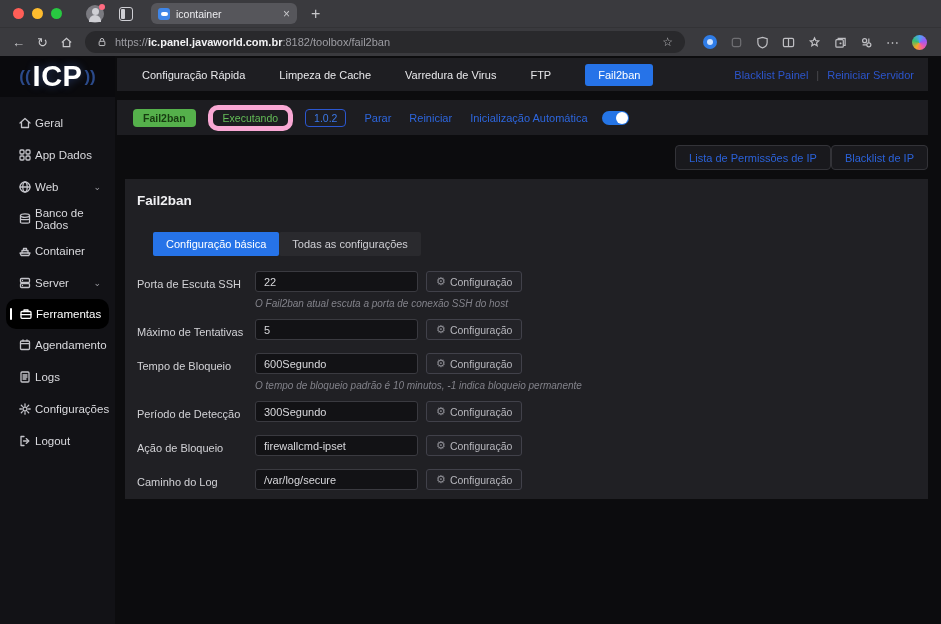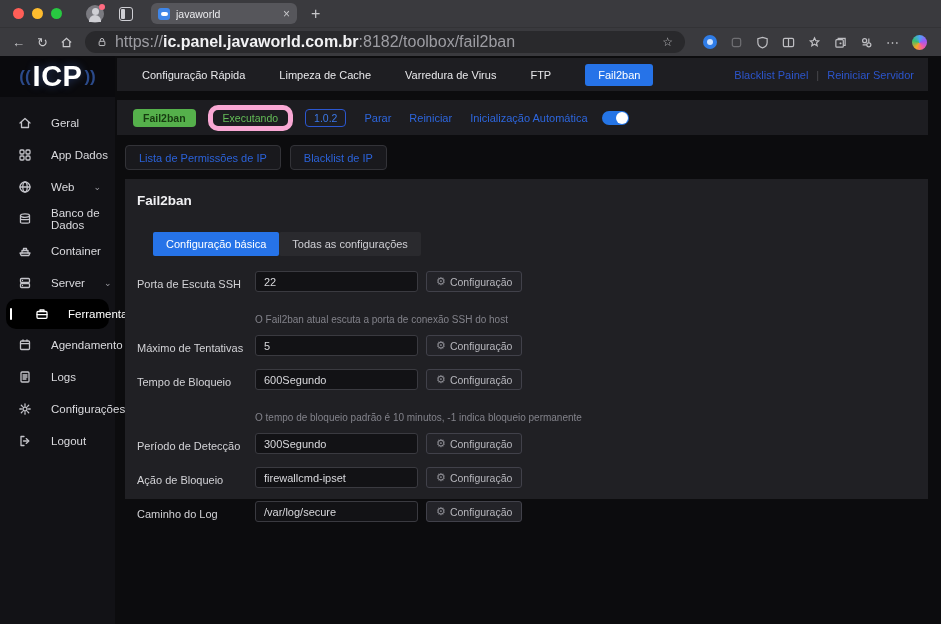--- a/index.html
+++ b/index.html
@@ -19,39 +19,39 @@
   .ws-icon::before{content:"";position:absolute;left:1px;top:1px;bottom:1px;width:4px;background:#cfcfd4;border-radius:1px;}
   .tab{margin-left:18px;width:146px;height:21px;background:#56565b;border-radius:6px;display:flex;align-items:center;padding:0 7px;gap:6px;}
   .favicon{width:12px;height:12px;border-radius:3px;background:#3f86e8;position:relative;flex:0 0 auto;}
   .favicon::before{content:"";position:absolute;left:2.5px;top:4px;width:7px;height:4px;background:#fff;border-radius:2px;}
   .tab-title{font-size:10.5px;color:#ececef;flex:1;white-space:nowrap;overflow:hidden;}
   .tab-close{color:#c7c7ca;font-size:12px;line-height:1;cursor:default;}
   .newtab{color:#c7c7ca;font-size:16px;margin-left:14px;line-height:1;}
   .url-row{height:29px;display:flex;align-items:center;padding:0 12px;gap:12px;border-top:1px solid #333336;}
   .nav-glyph{color:#c9c9cc;font-size:13px;line-height:1;}
   .url-pill{width:600px;height:22px;background:#29292c;border-radius:11px;display:flex;align-items:center;padding:0 12px;gap:8px;}
-  .url-text{font-size:16px;white-space:nowrap;overflow:hidden;}
+  .url-text{font-size:11px;white-space:nowrap;overflow:hidden;}
   .url-text .dim{color:#9d9da3;} .url-text .host{color:#f2f2f4;font-weight:bold;}
   .url-star{margin-left:auto;color:#b9b9bd;font-size:12px;}
   .chrome-icons{display:flex;align-items:center;gap:13px;margin-left:6px;}
   .cicon{color:#bfbfc3;font-size:12px;line-height:1;display:flex;align-items:center;}
   .cicon svg{display:block;}
   .blue-ball{width:14px;height:14px;border-radius:50%;background:#2f7ce6;position:relative;}
   .blue-ball::before{content:"";position:absolute;left:4px;top:4px;width:6px;height:6px;border-radius:50%;background:#cfe3ff;}
   .dim-icon{opacity:.4;}
   .copilot{width:15px;height:15px;border-radius:50%;background:conic-gradient(#4ba3f5,#9b59f6,#f25aa3,#f5a623,#35c06f,#4ba3f5);}
 
   
   .app{display:flex;height:568px;}
   .sidebar{width:115px;background:#121216;flex:0 0 auto;display:flex;flex-direction:column;}
   .logo{height:41px;background:#0a0a0d;display:flex;align-items:center;justify-content:center;gap:2px;}
   .logo-main{font-size:29px;font-weight:800;color:#fff;letter-spacing:.5px;text-shadow:0 0 8px rgba(90,140,255,.35);}
   .logo-decor{font-size:17px;font-weight:bold;color:#2b4a8a;}
   .side-menu{padding-top:10px;display:flex;flex-direction:column;}
-  .side-item{height:32px;display:flex;align-items:center;padding-left:18px;gap:19px;color:#dadade;font-size:11.5px;cursor:default;}
+  .side-item{height:32px;display:flex;align-items:center;padding-left:18px;gap:3px;color:#dadade;font-size:11.5px;cursor:default;}
   .side-icon{width:14px;height:14px;color:#c3c3c9;display:flex;align-items:center;justify-content:center;flex:0 0 auto;}
   .side-icon svg{display:block;}
   .side-item .chev{margin-left:auto;margin-right:14px;color:#9a9aa0;font-size:9px;}
   .side-item.active{background:#000000;border-radius:10px;margin:0 6px;padding-left:4px;color:#fff;height:30px;}
   .side-item.active .side-icon{color:#fff;}
   .active-bar{width:2px;height:12px;background:#fff;border-radius:1px;margin-right:4px;flex:0 0 auto;}
 
   .content{flex:1;padding:2px 13px 0 2px;overflow:hidden;}
 
   
@@ -65,54 +65,54 @@
   
   .status-card{margin-top:9px;height:35px;background:#1d1d21;display:flex;align-items:center;padding:0 16px;gap:12px;}
   .badge-green{background:#55b04b;color:#173c10;font-size:10.5px;font-weight:bold;padding:3px 10px;border-radius:4px;}
   .pill-exec{border:5px solid #f9a8d4;color:#64bd57;font-size:10.5px;padding:2px 10px;border-radius:10px;}
   .badge-ver{border:1px solid #2b57d0;color:#3b78e8;font-size:10.5px;padding:2px 8px;border-radius:4px;}
   .status-link{color:#2d66dd;font-size:11px;margin-left:6px;cursor:default;}
   .toggle{width:27px;height:14px;border-radius:7px;background:#2575e6;position:relative;margin-left:2px;cursor:default;}
   .toggle .knob{position:absolute;right:1px;top:1px;width:12px;height:12px;border-radius:50%;background:#fff;}
 
   
-  .actions-row{margin-top:10px;margin-left:8px;display:flex;gap:9px;}
+  .actions-row{margin-top:10px;margin-left:8px;display:flex;justify-content:flex-end;}
   .ip-btn{height:25px;background:#19191d;border:1px solid #333338;border-radius:4px;color:#2b62d9;font-size:11px;padding:0 13px;display:flex;align-items:center;cursor:default;}
 
   
   .main-card{margin-top:9px;margin-left:8px;height:320px;background:#202024;padding:14px 12px 0 12px;}
   .card-title{font-size:13.5px;font-weight:bold;color:#f0f0f3;}
   .card-tabs{margin-top:24px;display:flex;margin-left:16px;}
   .card-tab{font-size:11px;color:#cfcfd4;background:#2a2a2e;padding:6px 13px;border-radius:2px;cursor:default;white-space:nowrap;}
   .card-tab.active{background:#2673e8;color:#fff;}
   .form{margin-top:15px;}
   .form-row{display:grid;grid-template-columns:110px 163px auto;column-gap:8px;margin-bottom:10px;align-items:start;}
   .f-label{font-size:11px;color:#d2d2d6;line-height:22px;padding-top:2px;grid-row:1 / span 2;}
   .f-input{height:21px;background:#121215;border:1px solid #3a3a40;border-radius:3px;color:#d8d8dc;font-size:11px;padding:0 8px;width:163px;font-family:"Liberation Sans",sans-serif;outline:none;}
   .f-config{height:21px;background:#232328;border:1px solid #41414a;border-radius:3px;color:#b6b6bc;font-size:10.5px;padding:0 9px;display:flex;align-items:center;gap:4px;cursor:default;width:max-content;}
   .f-config .gear{color:#8f8f96;font-size:11px;line-height:1;}
-  .f-help{grid-column:2 / span 2;font-size:10px;color:#82828a;margin-top:22px;white-space:nowrap;}
+  .f-help{grid-column:2 / span 2;font-size:10px;color:#82828a;margin-top:6px;white-space:nowrap;font-style:italic;}
 </style>
 </head>
 <body>
 
 <div class="window">
 
   <div class="chrome">
     <div class="tab-strip">
       <span class="tl red"></span>
       <span class="tl yellow"></span>
       <span class="tl green"></span>
       <span class="avatar">
           <span class="notif"></span>
         </span>
       <span class="ws-icon"></span>
       <div class="tab">
         <span class="favicon"></span>
-        <span class="tab-title">javaworld</span>
+        <span class="tab-title">icontainer</span>
         <span class="tab-close">×</span>
       </div>
       <span class="newtab">+</span>
     </div>
     <div class="url-row">
       <span class="nav-glyph">←</span>
       <span class="nav-glyph">↻</span>
       <span class="cicon">
         <svg width="13" height="13" viewBox="0 0 14 14" fill="none" stroke="#c9c9cc" stroke-width="1.3">
             <path d="M2 7 L7 2.5 L12 7"></path>

